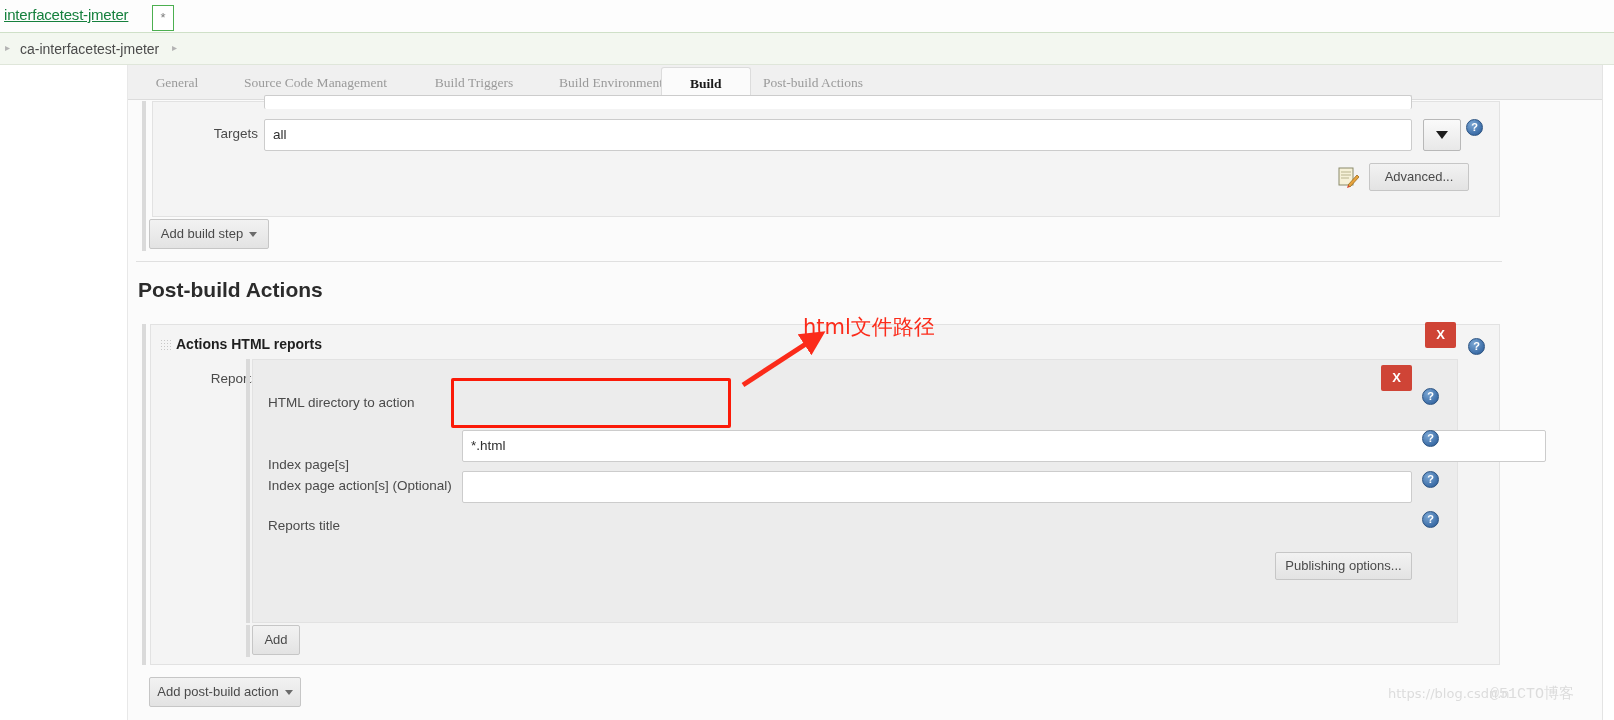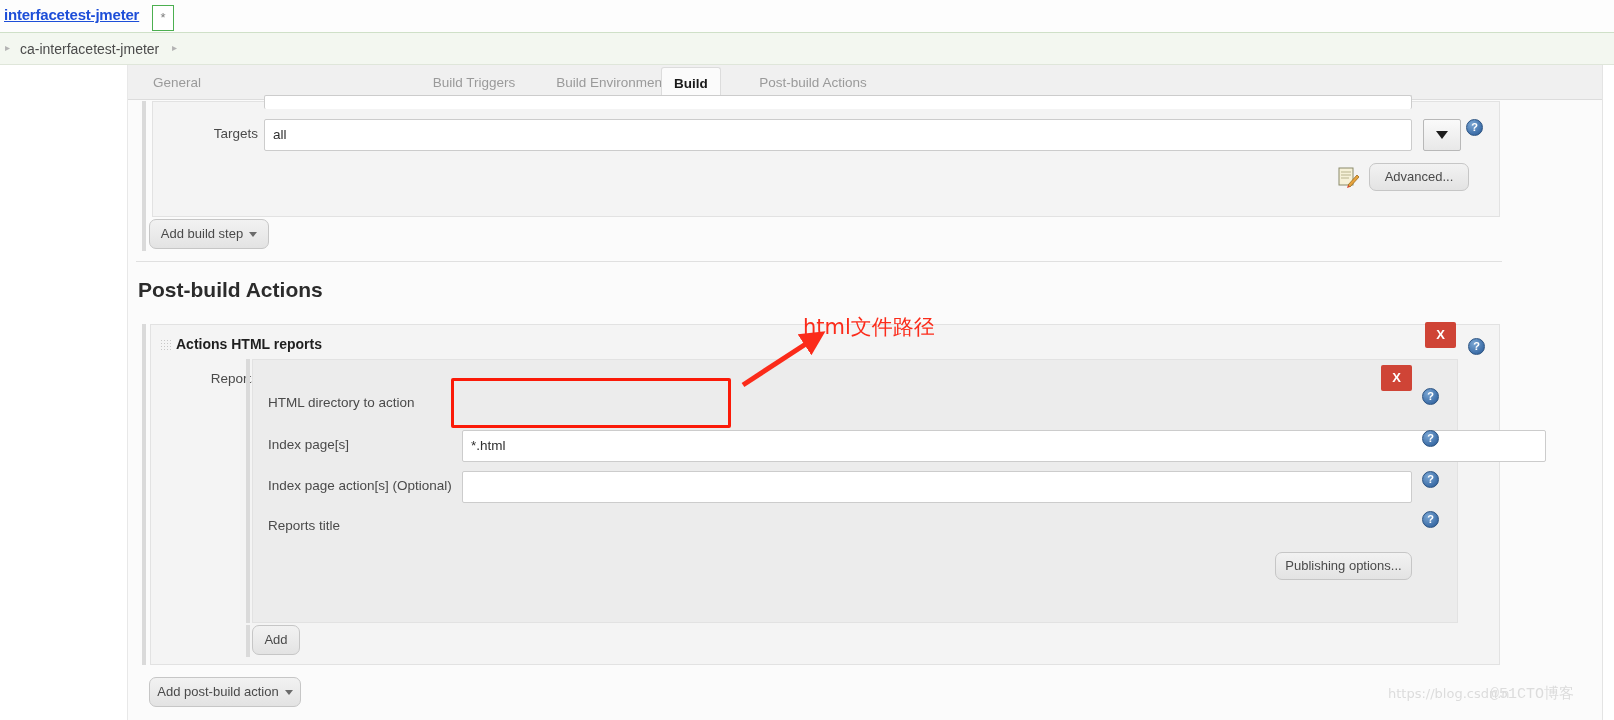--- a/index.html
+++ b/index.html
@@ -17,22 +17,22 @@
   #app { position: relative; width: 1614px; height: 720px; }
 
   .titlebar {
     position: absolute; left: 0; top: 0;
     width: 1614px; height: 33px;
     background: #fdfdfd;
     border-bottom: 1px solid #cfe0c8;
   }
   .title-link {
     position: absolute; left: 4px; top: 6px;
-    font-size: 15px; font-weight: bold;
-    color: #1d4ed8;
+    font-size: 15px; font-weight: normal;
+    color: #15803d;
     text-decoration: underline;
     letter-spacing: -0.2px;
     white-space: nowrap;
   }
   .title-asterisk-box {
     position: absolute; left: 152px; top: 5px;
     width: 22px; height: 26px;
     border: 1px solid #4caf50;
     background: #ffffff;
     color: #7d7d7d;
@@ -88,31 +88,32 @@
     background: #f0f0f0;
     border-bottom: 1px solid #dcdcdc;
   }
   .tab {
     position: absolute; top: 0;
     height: 35px; line-height: 35px;
     font-size: 13.5px;
     color: #9a9a9a;
     white-space: nowrap;
     cursor: pointer;
+    font-family: Liberation Serif, serif;
   }
   .tab.active {
     background: #fbfbfb;
     color: #1a1a1a;
     font-weight: bold;
     border-left: 1px solid #dcdcdc;
     border-right: 1px solid #dcdcdc;
     border-top: 1px solid #dcdcdc;
     border-bottom: 1px solid #fbfbfb;
     border-radius: 3px 3px 0 0;
-    padding: 0 12px;
+    padding: 0 28px;
   }
 
   
   .section-block {
     position: absolute;
     background: #f4f4f4;
     border: 1px solid #e2e2e2;
   }
   .vbar {
     position: absolute;
@@ -136,21 +137,21 @@
     padding: 0 8px;
     line-height: 30px;
     height: 32px;
     overflow: hidden;
     white-space: nowrap;
   }
   .btn {
     position: absolute;
     background: linear-gradient(#f2f2f2, #e3e3e3);
     border: 1px solid #c6c6c6;
-    border-radius: 7px;
+    border-radius: 2px;
     font-size: 13px;
     color: #4a4a4a;
     text-align: center;
     white-space: nowrap;
     cursor: pointer;
   }
   .btn .caret {
     display: inline-block;
     margin-left: 6px;
     border-left: 4px solid transparent;
@@ -265,20 +266,21 @@
     <span class="bc-label">ca-interfacetest-jmeter</span>
     <span class="bc-caret second">▸</span>
   </div>
 
   <div class="left-gutter"></div>
 
   <div class="content-panel">
 
     <div class="tabstrip">
       <div class="tab" style="left:8px;  width:82px;  text-align:center;">General</div>
+      <div class="tab" style="left:90px; width:195px; text-align:center;">Source Code Management</div>
       <div class="tab" style="left:285px;width:122px; text-align:center;">Build Triggers</div>
       <div class="tab" style="left:407px;width:152px; text-align:center;">Build Environment</div>
       <div class="tab active" style="left:533px;top:2px;height:34px;line-height:32px;">Build</div>
       <div class="tab" style="left:605px;width:160px; text-align:center;">Post-build Actions</div>
     </div>
 
     <div class="vbar" style="left:14px; top:36px; height:124px;"></div>
 
     <div class="section-block" style="left:24px; top:36px; width:1348px; height:116px;"></div>
 
@@ -331,21 +333,21 @@
 
     <div class="vbar" style="left:118px; top:294px; height:264px;"></div>
 
     <div class="section-block" style="left:124px; top:294px; width:1206px; height:264px; background:#ececec;"></div>
 
     <div class="red-x" style="left:1253px; top:300px; width:31px; height:26px; line-height:25px;">X</div>
 
     <div class="field-label" style="left:140px; top:330px; width:184px; text-align:left;">HTML directory to action</div>
     <div class="help-icon" style="left:1294px; top:323px;">?</div>
 
-    <div class="field-label" style="left:140px; top:372px; width:184px; text-align:left;">Index page[s]</div>
+    <div class="field-label" style="left:140px; top:392px; width:184px; text-align:left;">Index page[s]</div>
     <div class="txtinput" style="left:334px; top:365px; width:1084px;" placeholder="">*.html</div>
     <div class="help-icon" style="left:1294px; top:365px;">?</div>
 
     <div class="field-label" style="left:140px; top:413px; width:200px; text-align:left;">Index page action[s] (Optional)</div>
     <div class="txtinput" style="left:334px; top:406px; width:950px;" placeholder=""></div>
     <div class="help-icon" style="left:1294px; top:406px;">?</div>
 
     <div class="field-label" style="left:140px; top:453px; width:184px; text-align:left;">Reports title</div>
     <div class="help-icon" style="left:1294px; top:446px;">?</div>
 

